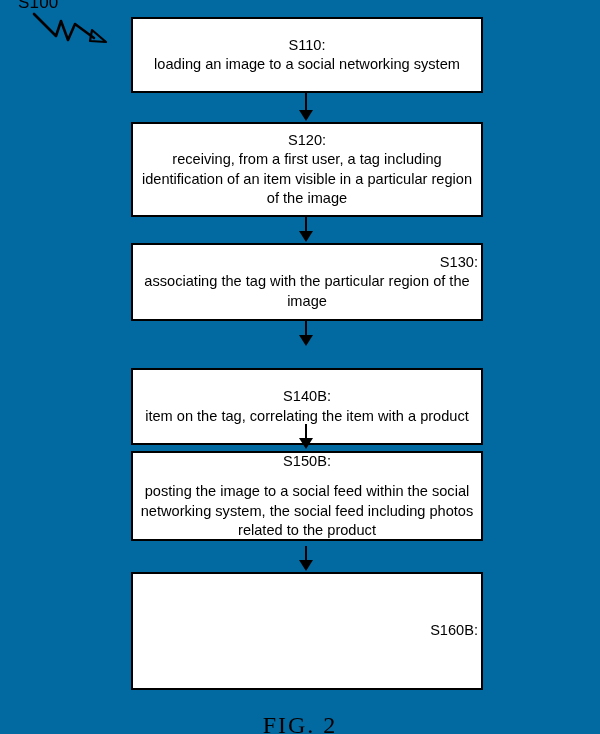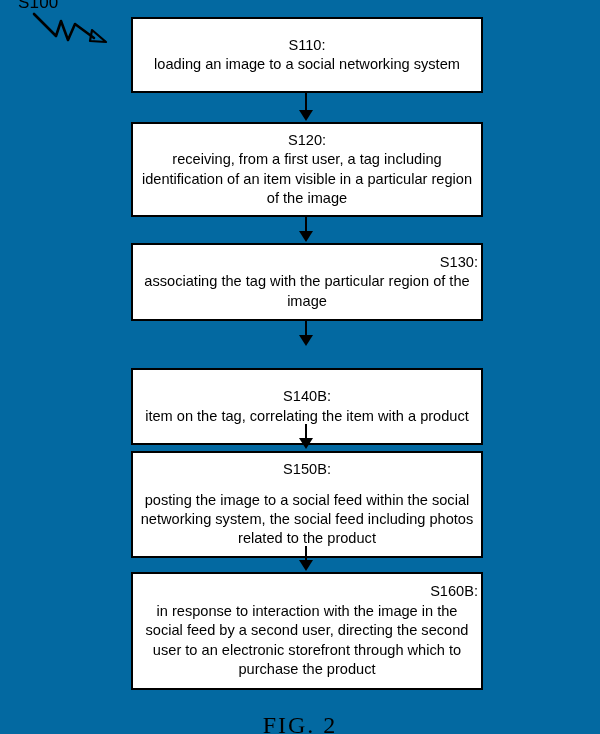--- a/index.html
+++ b/index.html
@@ -127,27 +127,26 @@
   <div class="connector" style="top:321px; height:16px;"></div>
   <div class="arrowhead" style="top:335px;"></div>
 
   <div class="flow-box" style="top:347px; height:77px;margin-top:21px;">
     <span class="step-id">S140B:</span>
     <span class="step-text">item on the tag, correlating the item with a product</span>
   </div>
   <div class="connector" style="top:424px; height:16px;"></div>
   <div class="arrowhead" style="top:438px;"></div>
 
-  <div class="flow-box" style="top:451px; height:107px;gap:11px;">
+  <div class="flow-box" style="top:451px; height:90px;gap:11px;">
     <span class="step-id">S150B:</span>
     <span class="step-text">posting the image to a social feed within the social networking system, the social feed including photos related to the product</span>
   </div>
   <div class="connector" style="top:546px; height:16px;"></div>
   <div class="arrowhead" style="top:560px;"></div>
 
   <div class="flow-box" style="top:572px; height:118px;align-items:flex-end;">
     <span class="step-id">S160B:</span>
-    <span class="step-text">in response to interaction with the image in the social feed by a second user, directing the second user to an electronic storefront through which to purchase the product</span>
   </div>
 
   <div class="fig-caption">FIG. 2</div>
 
 </div>
 
 </body></html>

